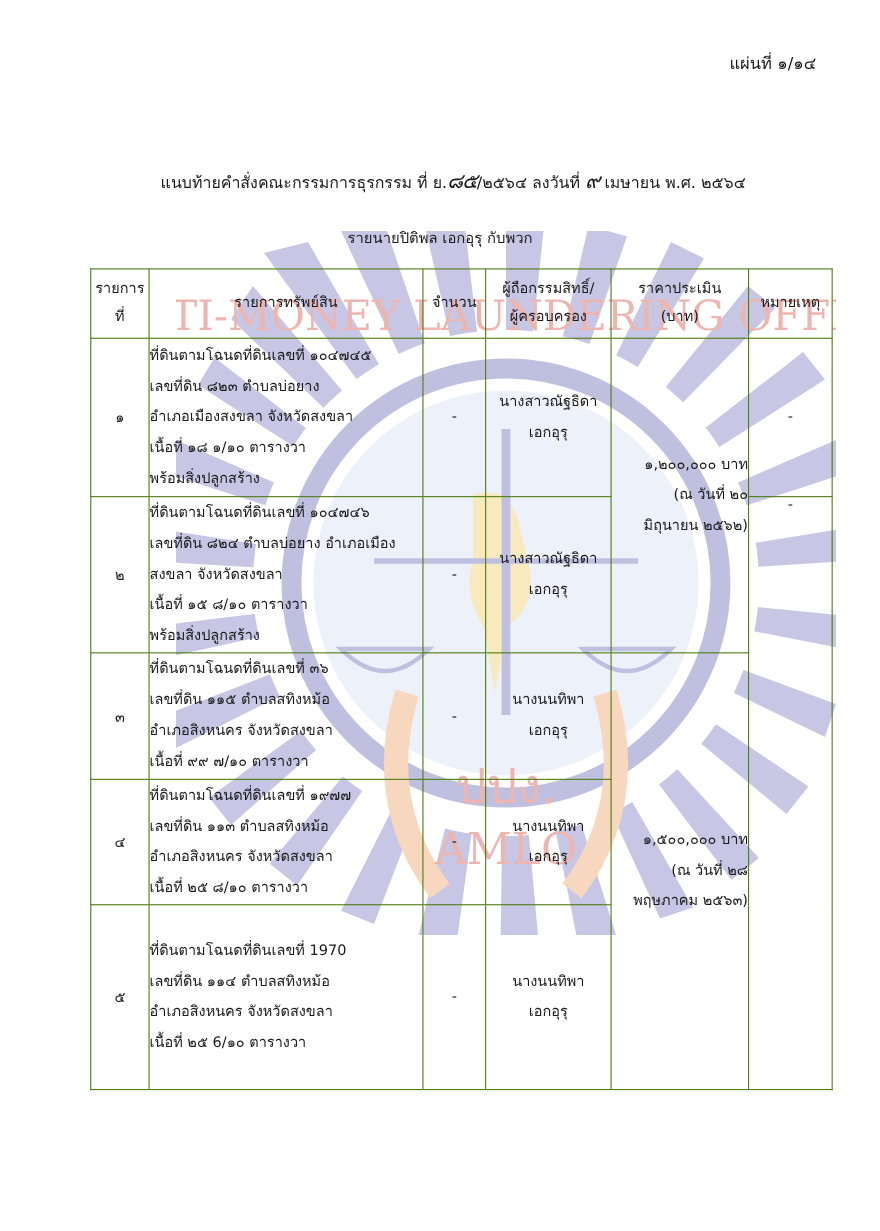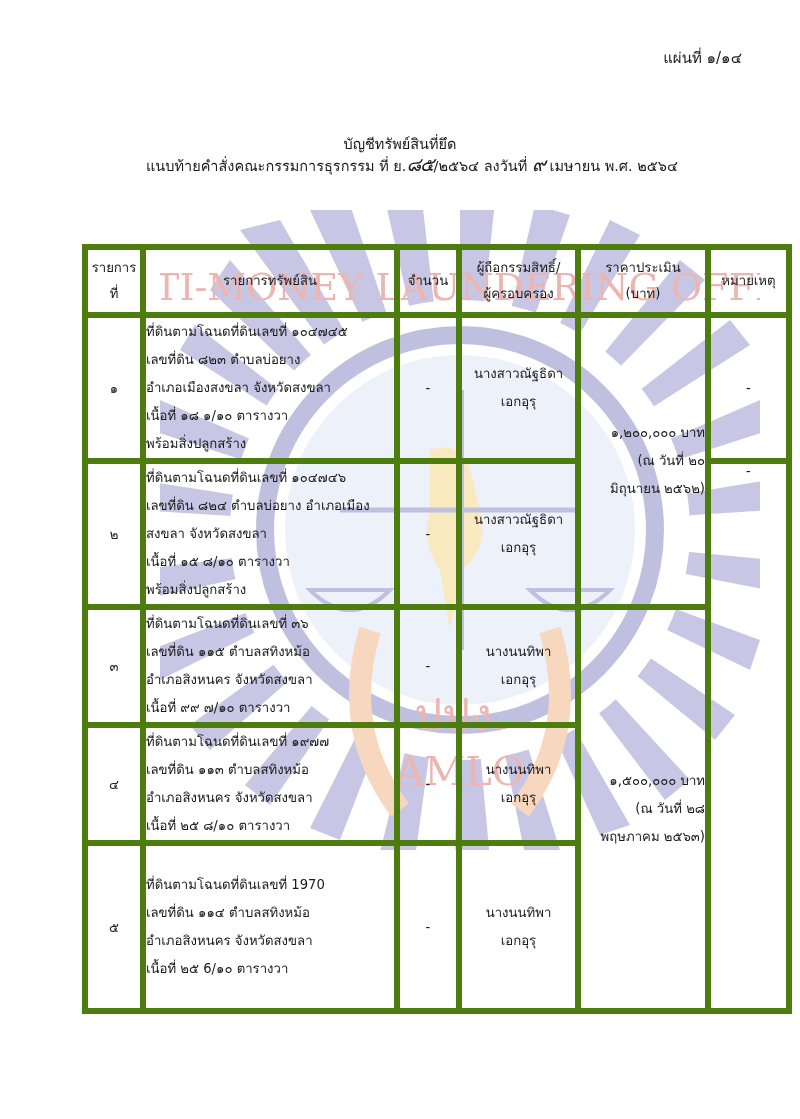--- a/index.html
+++ b/index.html
@@ -13,21 +13,21 @@
   .sheet-no { position: absolute; right: 58px; top: 46px; font-size: 15px; z-index: 2; }
   .heading { position: absolute; left: 0; width: 800px; text-align: center; font-size: 14.5px; z-index: 2; }
   .h1 { top: 132px; }
   .h2 { top: 149px; font-size: 14.5px; padding-left: 12px; }
   .h3 { top: 181px; }
   .h4 { top: 205px; font-size: 13.5px; }
   .handwritten { font-style: italic; font-size: 19px; font-family: "DejaVu Serif", serif; letter-spacing: -1px; }
 
   table.assets { position: absolute; left: 82px; top: 244px; border-collapse: collapse; z-index: 2;
                  font-size: 13.2px; }
-  table.assets td, table.assets th { border: 6px solid #4d7c0f; vertical-align: middle; font-weight: normal; padding: 0; }
+  table.assets td, table.assets th { border: 1px solid #4d7c0f; vertical-align: middle; font-weight: normal; padding: 0; }
   th { text-align: center; line-height: 26px; height: 62px; }
   .c-no { width: 52px; }
   .c-desc { width: 248px; }
   .c-qty { width: 56px; }
   .c-owner { width: 113px; }
   .c-price { width: 124px; }
   .c-note { width: 75px; }
   td.no { text-align: center; vertical-align: top; padding-top: 6px; }
   td.desc { vertical-align: top; padding: 4px 6px 0 6px; line-height: 28px; }
   td.qty { text-align: center; }
@@ -84,26 +84,26 @@
       <path d="M210 420 Q180 520 240 600" fill="none" stroke="#f2b98a" stroke-width="22"></path>
       <path d="M390 420 Q420 520 360 600" fill="none" stroke="#f2b98a" stroke-width="22"></path>
       <text x="300" y="90" text-anchor="middle" font-size="38" fill="#e07a70" font-family="DejaVu Serif, serif">ANTI-MONEY LAUNDERING OFFICE</text>
       <text x="300" y="520" text-anchor="middle" font-size="44" fill="#e07a70" font-family="DejaVu Serif, serif">ปปง.</text>
       <text x="300" y="575" text-anchor="middle" font-size="40" fill="#e07a70" font-family="DejaVu Serif, serif">AMLO</text>
     </g>
   </svg>
 
   <div class="sheet-no">แผ่นที่ ๑/๑๔</div>
 
-  <div class="heading h1">บัญชีทรัพย์สินที่ยึด</div>
   <div class="heading h2">
     <span>แนบท้ายคำสั่งคณะกรรมการธุรกรรม ที่ ย.</span><span class="handwritten">๘๕</span><span>/๒๕๖๔ ลงวันที่</span>
     <span class="handwritten">๙</span>
     <span>เมษายน พ.ศ. ๒๕๖๔</span>
   </div>
+  <div class="heading h4">รายนายปิติพล เอกอุรุ กับพวก</div>
 
   <table class="assets">
     <tbody>
         <tr>
       <th class="c-no">
         <span class="line">รายการ</span>
         <span class="line">ที่</span>
       </th>
       <th class="c-desc">รายการทรัพย์สิน</th>
       <th class="c-qty">จำนวน</th>

